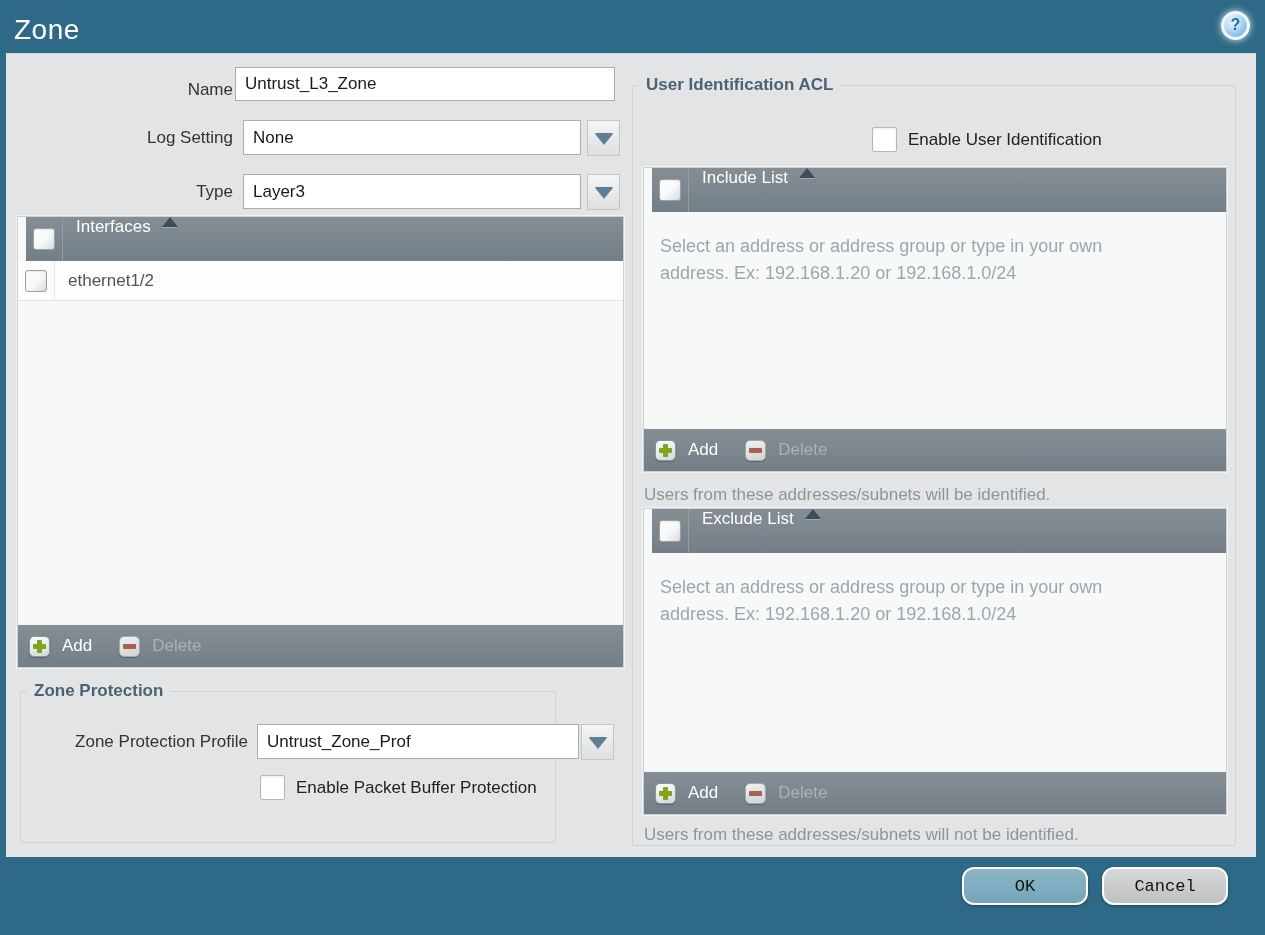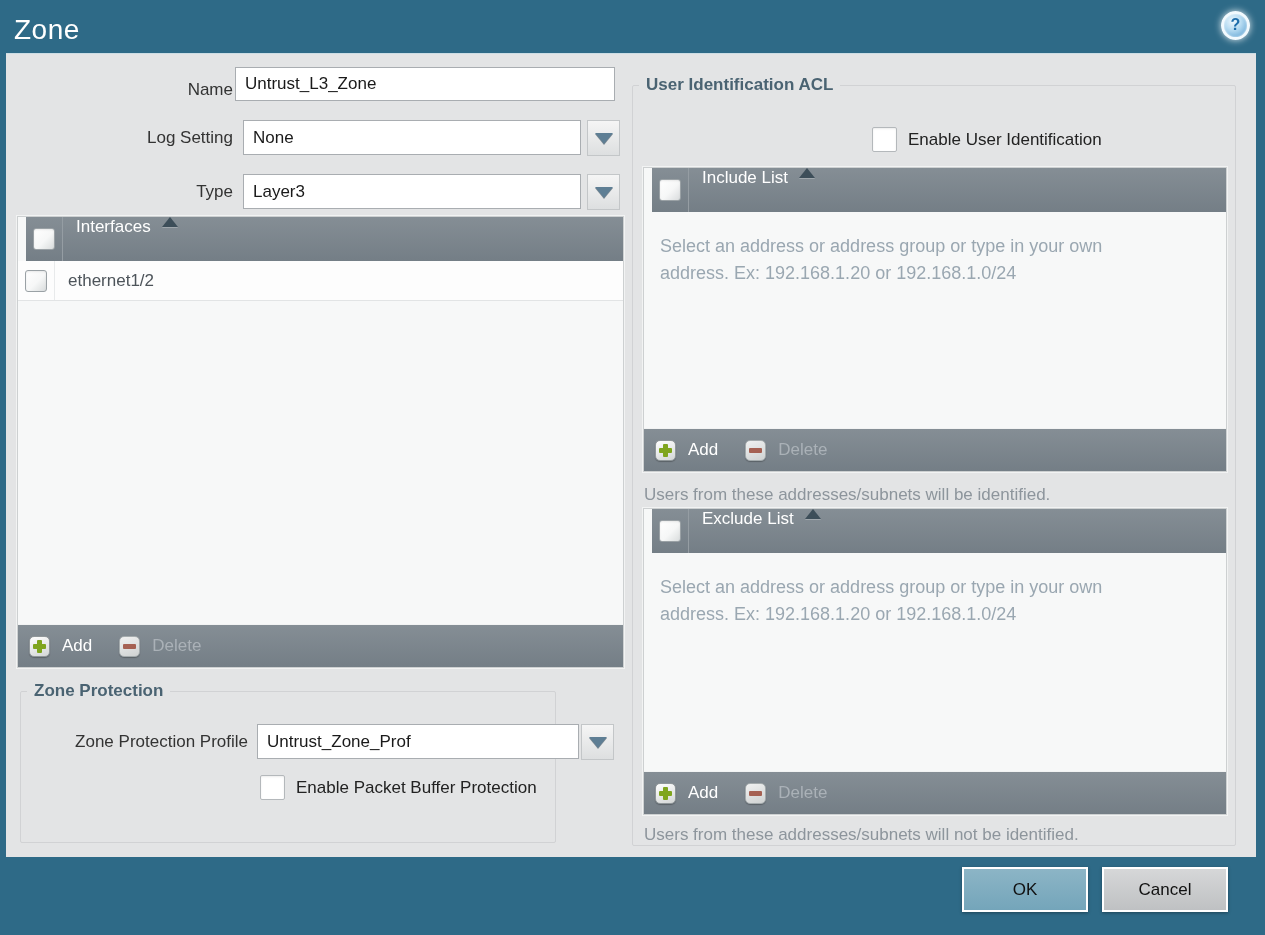--- a/index.html
+++ b/index.html
@@ -175,23 +175,23 @@
   .tbl-exclude .tbl-body { height:218px; }
   .hint {
     position:absolute; left:11px; font-size:17px;
     color: var(--c-hint-gray, #8d959c); white-space:nowrap;text-align:center;
   }
   .hint-include { top:390px; }
   .hint-exclude { top:730px; }
 
   
   .btn {
-    position:absolute; top:867px; width:126px; height:45px;
-    border-radius:0; border:2px solid #ffffff;
-    font-family:Liberation Sans, sans-serif; font-size:17px; color:#111;
+    position:absolute; top:867px; width:126px; height:38px;
+    border-radius:12px; border:2px solid #ffffff;
+    font-family:Liberation Mono, monospace; font-size:17px; color:#111;
     box-shadow: 0 1px 3px rgba(0,0,0,.35);
     cursor:pointer;
   }
   .btn-ok     { left:962px;  background: linear-gradient(#8cb5c6, var(--c-ok-blue, #74a5ba)); }
   .btn-cancel { left:1102px; background: linear-gradient(#d6d7d8, var(--c-cancel-gray, #bfc1c3)); }
 </style>
 </head>
 <body>
 
 <div class="titlebar">

